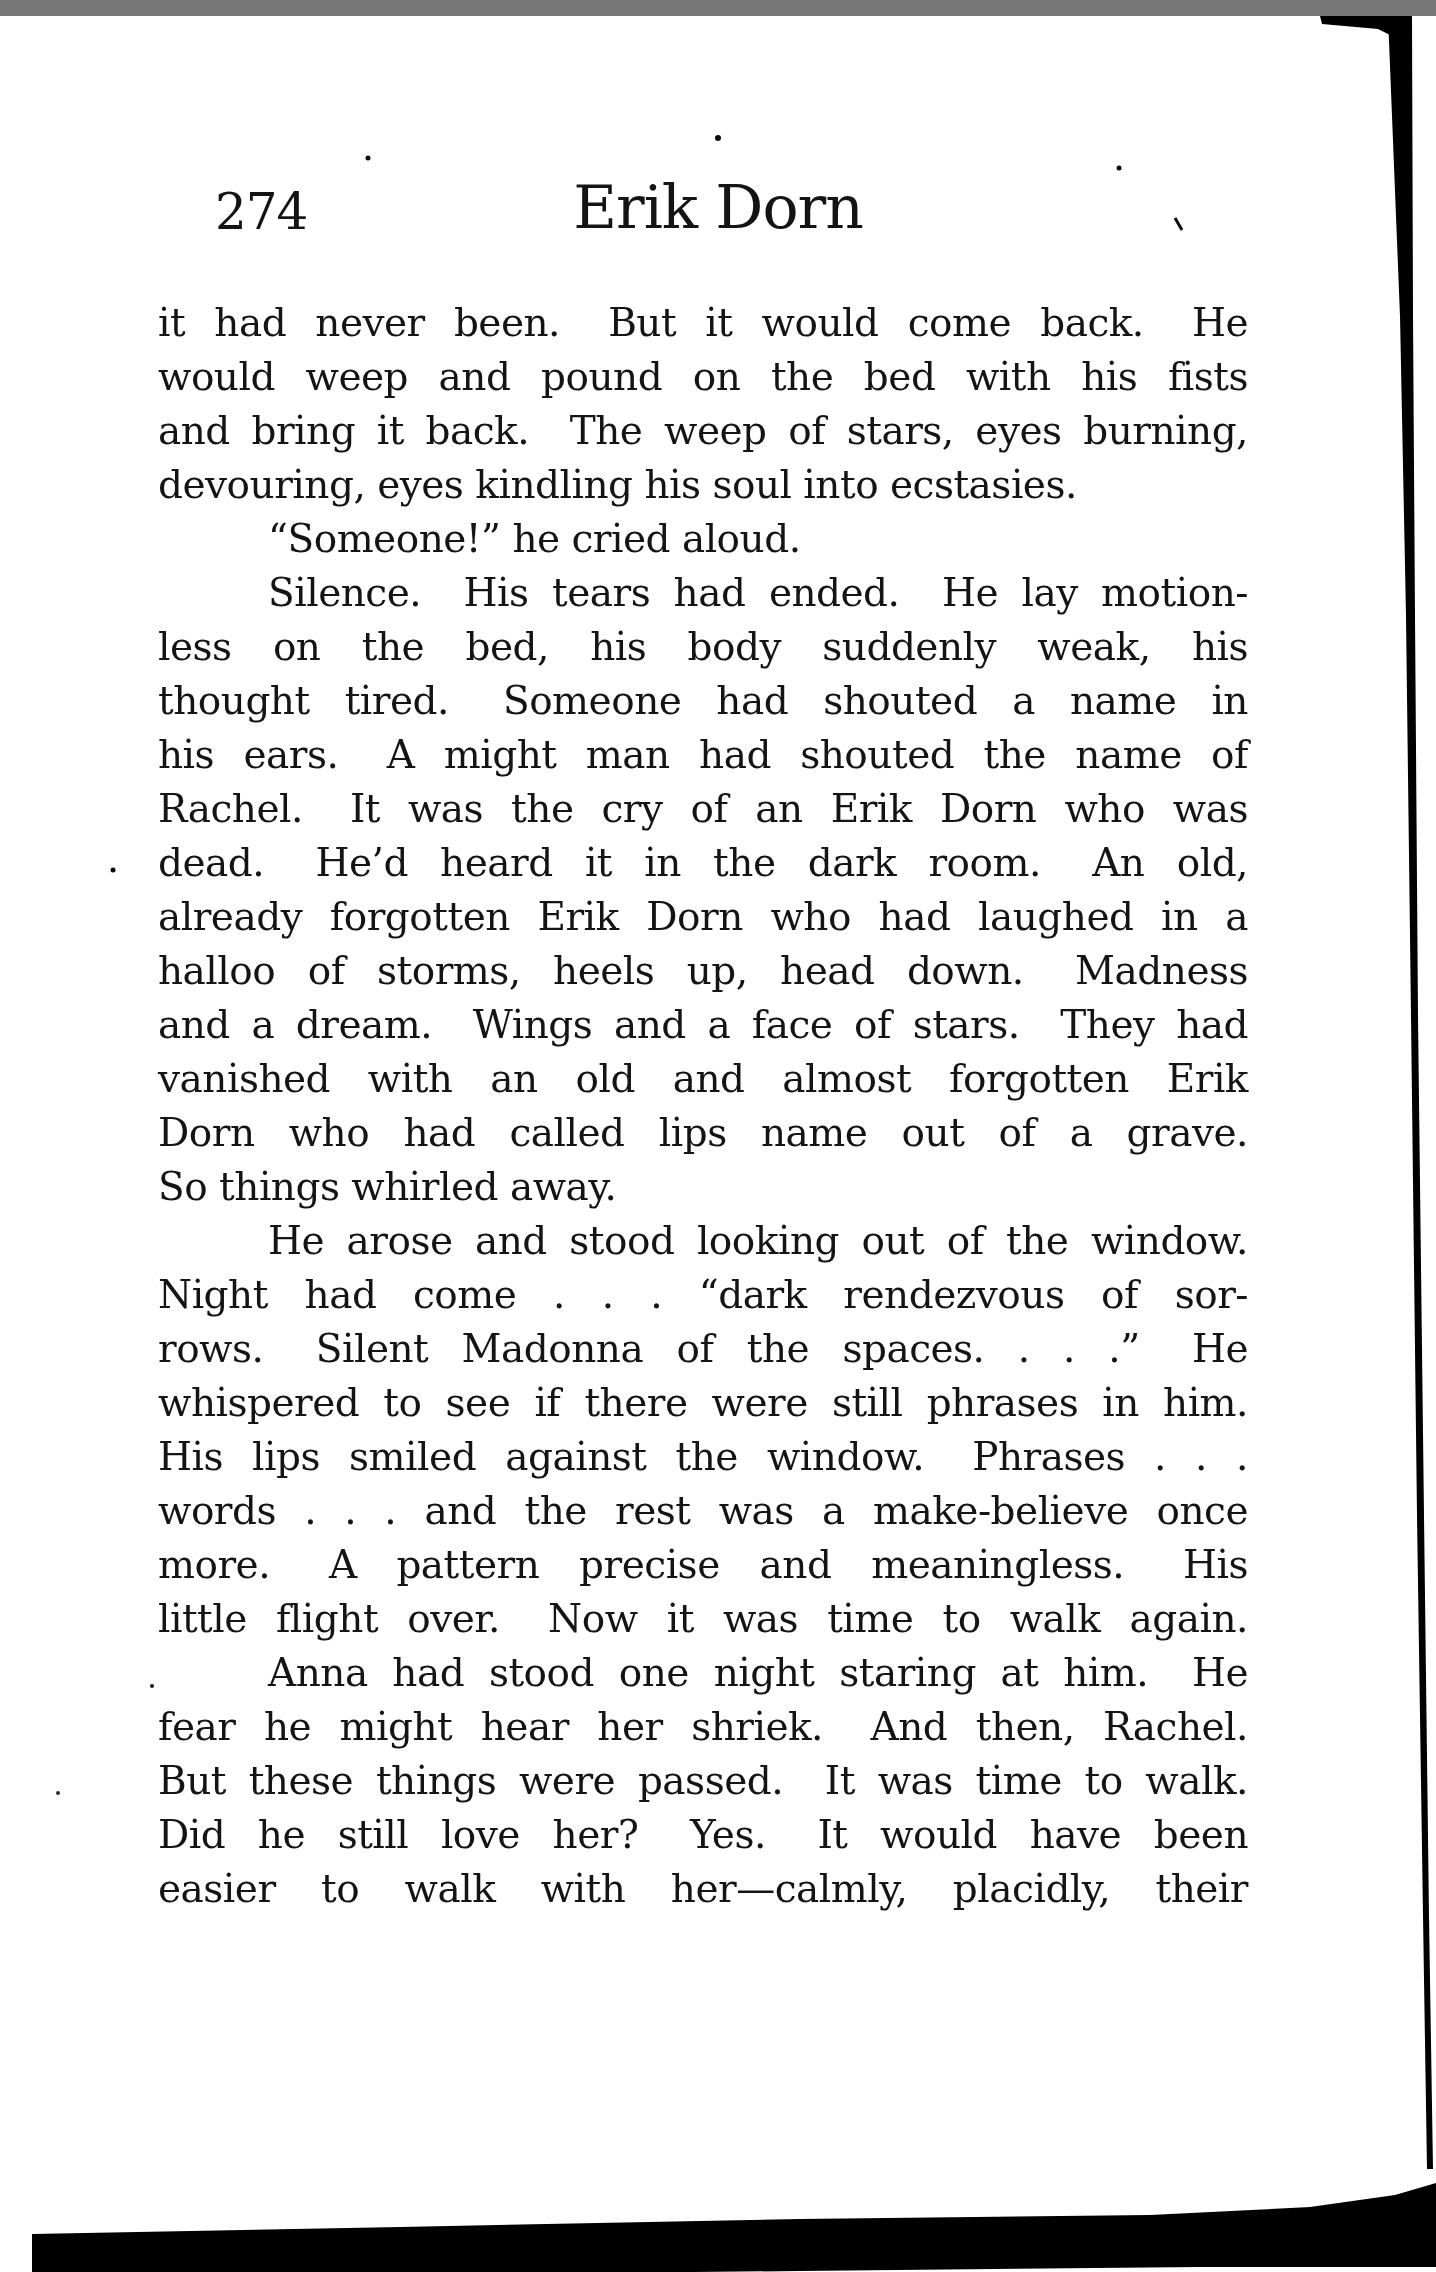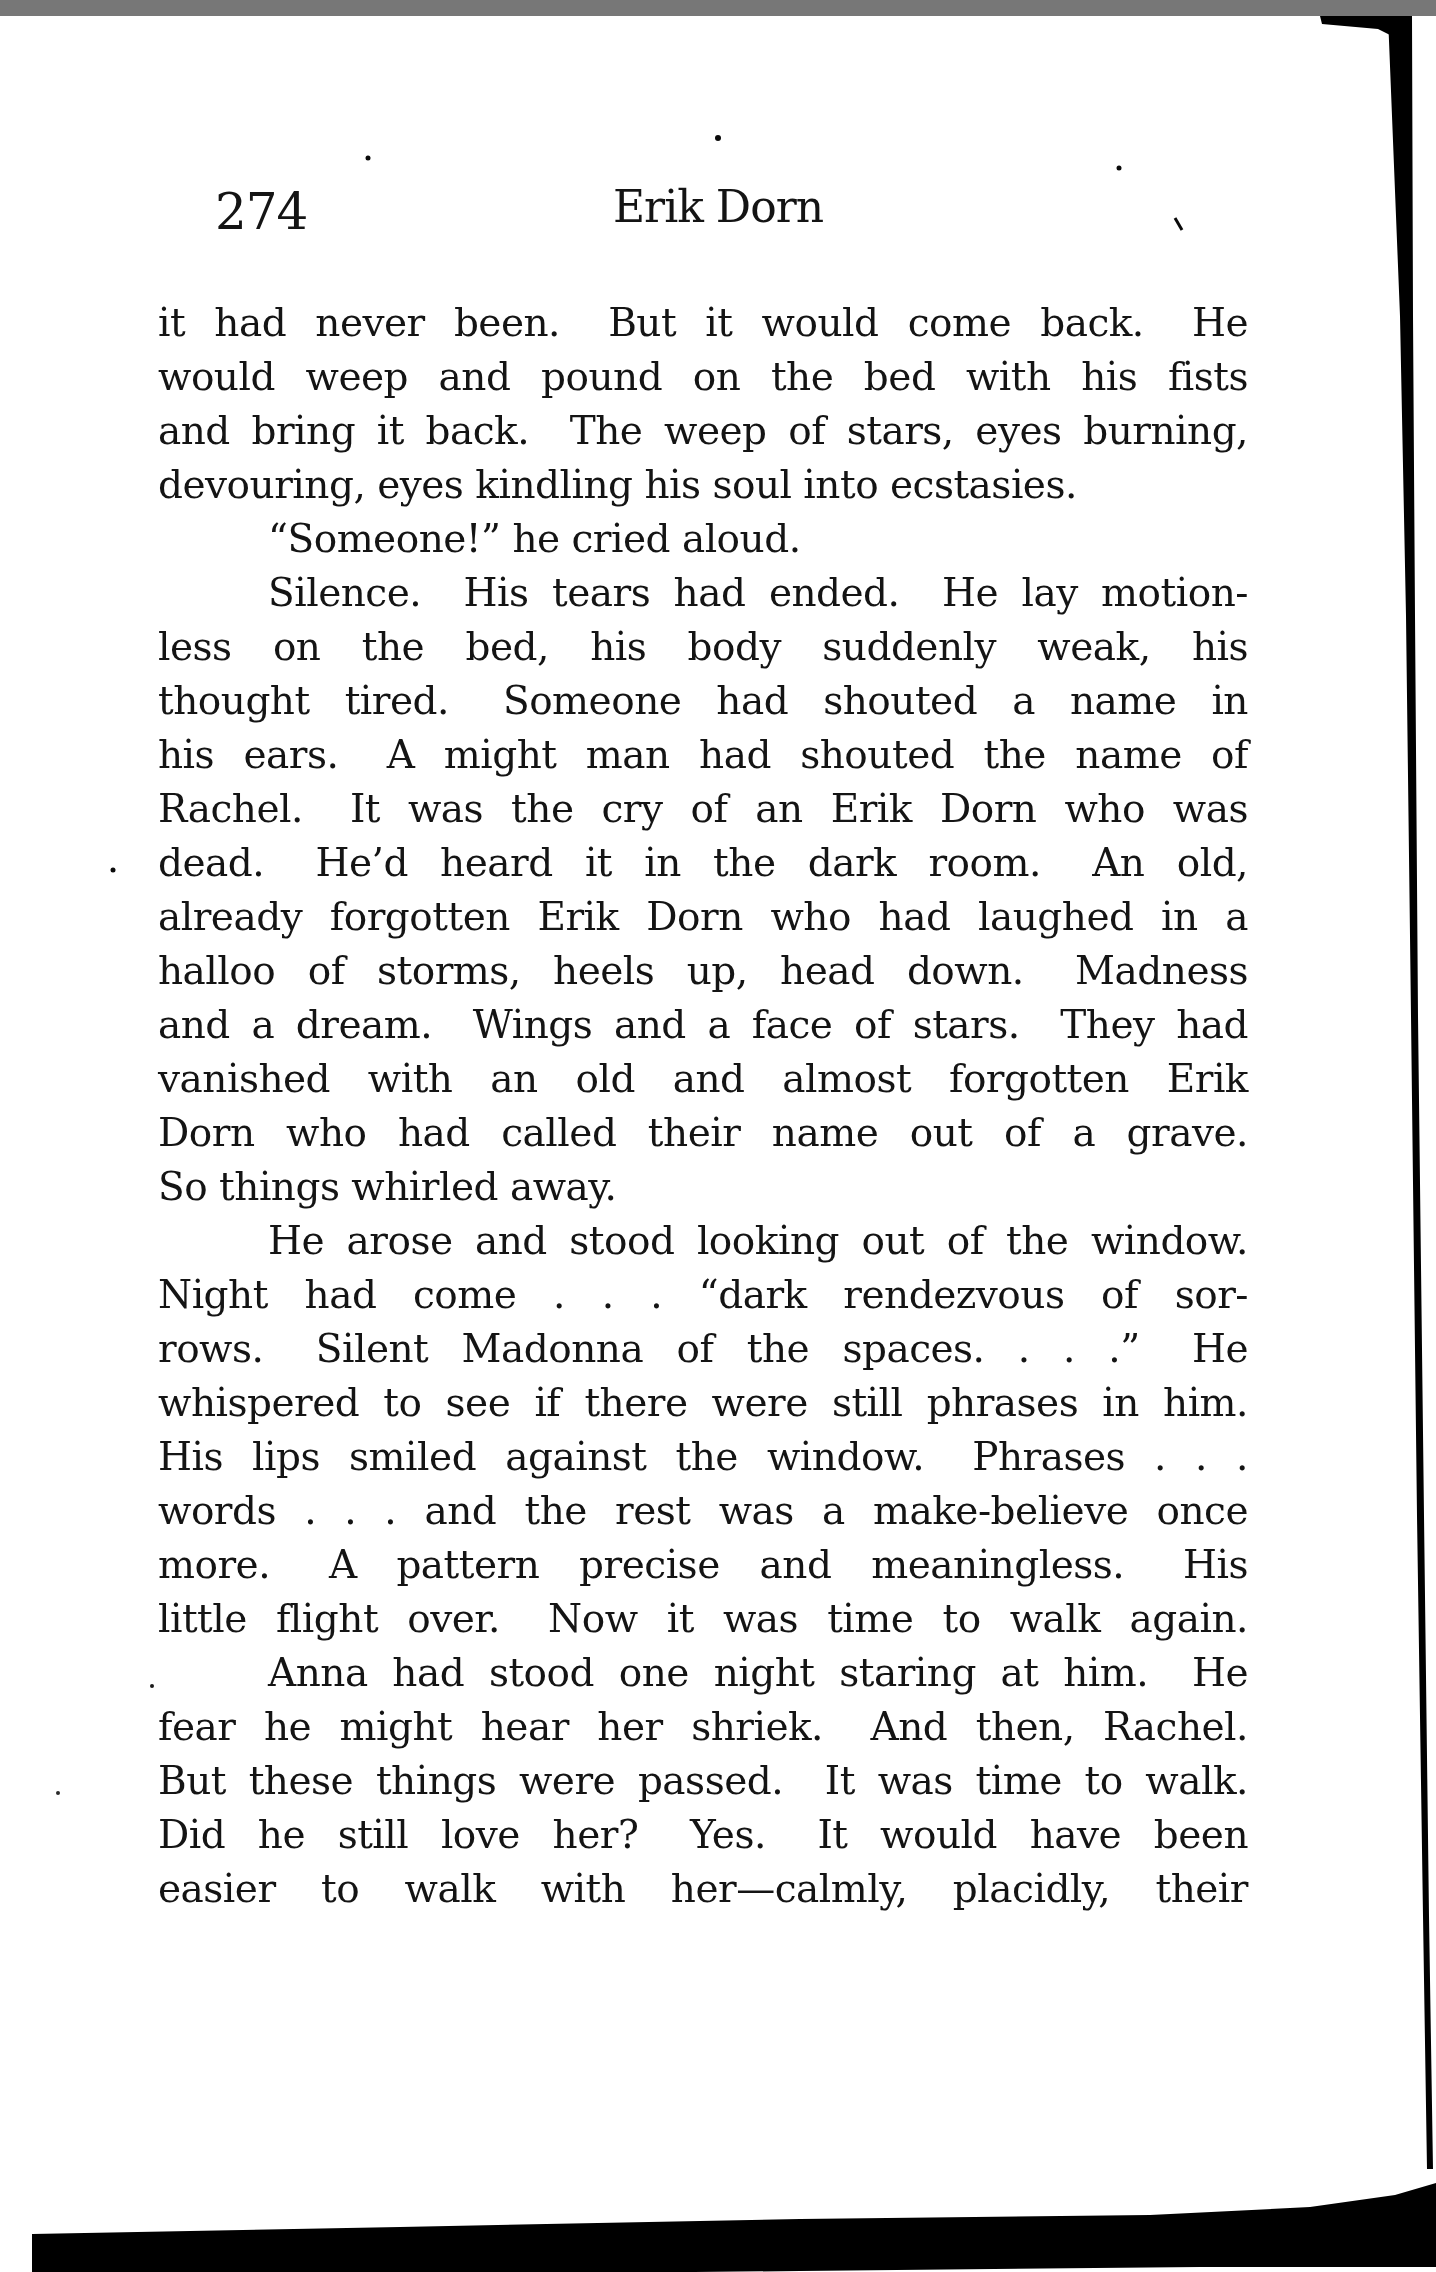--- a/index.html
+++ b/index.html
@@ -11,21 +11,21 @@
     font-family:"DejaVu Serif", "Liberation Serif", serif;
     overflow:hidden;
     margin:16px auto;
   }
   .pagenum{
     position:absolute;left:215px;top:168px;
     font-size:50px;line-height:56px;letter-spacing:-1px;
   }
   .title{
     position:absolute;left:0;top:159px;width:1436px;
-    text-align:center;font-size:44px;line-height:64px;letter-spacing:-1px;
+    text-align:center;font-size:60px;line-height:64px;letter-spacing:-1px;
   }
   .text{
     position:absolute;left:158px;top:280px;width:1090px;
     font-size:39px;letter-spacing:-0.5px;
   }
   .line{
     height:54px;line-height:54px;
     text-align:justify;text-align-last:justify;
     overflow:visible;white-space:normal;
   }
@@ -51,21 +51,21 @@
       <div class="line indent">Silence.  His tears had ended.  He lay motion-</div>
       <div class="line">less on the bed, his body suddenly weak, his</div>
       <div class="line">thought tired.  Someone had shouted a name in</div>
       <div class="line">his ears.  A might man had shouted the name of</div>
       <div class="line">Rachel.  It was the cry of an Erik Dorn who was</div>
       <div class="line">dead.  He’d heard it in the dark room.  An old,</div>
       <div class="line">already forgotten Erik Dorn who had laughed in a</div>
       <div class="line">halloo of storms, heels up, head down.  Madness</div>
       <div class="line">and a dream.  Wings and a face of stars.  They had</div>
       <div class="line">vanished with an old and almost forgotten Erik</div>
-      <div class="line">Dorn who had called their name out of a grave.</div>
+      <div class="line">Dorn who had called lips name out of a grave.</div>
       <div class="line last">So things whirled away.</div>
       <div class="line indent">He arose and stood looking out of the window.</div>
       <div class="line">Night had come . . . “dark rendezvous of sor-</div>
       <div class="line">rows.  Silent Madonna of the spaces. . . .”  He</div>
       <div class="line">whispered to see if there were still phrases in him.</div>
       <div class="line">His lips smiled against the window.  Phrases . . .</div>
       <div class="line">words . . . and the rest was a make-believe once</div>
       <div class="line">more.  A pattern precise and meaningless.  His</div>
       <div class="line">little flight over.  Now it was time to walk again.</div>
       <div class="line indent">Anna had stood one night staring at him.  He</div>

